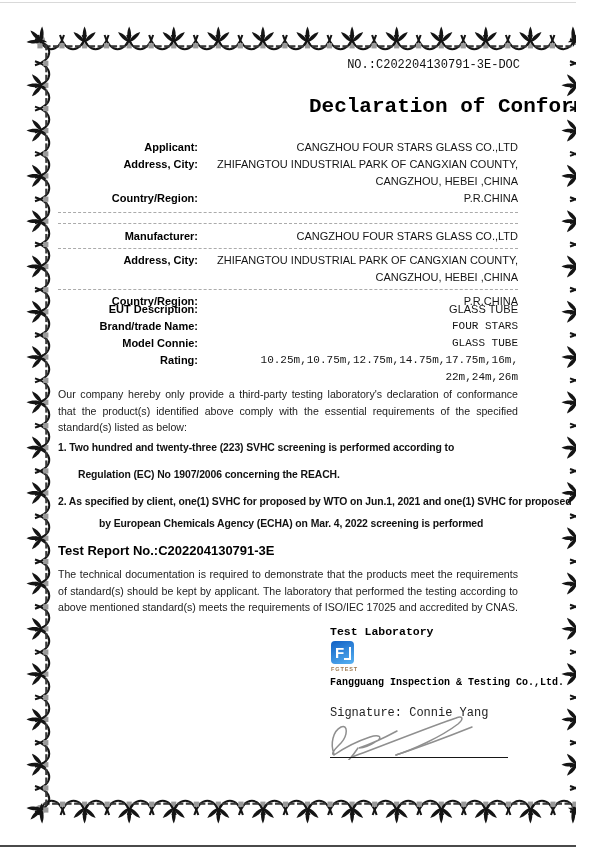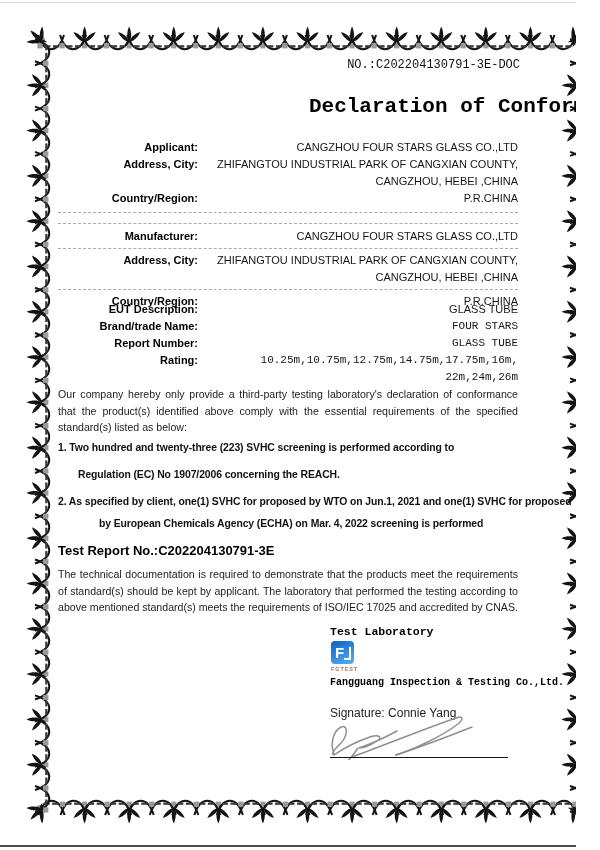--- a/index.html
+++ b/index.html
@@ -35,21 +35,21 @@
   #lab-heading{top:625px;left:330px;font-family:"Liberation Mono",monospace;font-weight:bold;font-size:11.5px;color:#000;}
   #logo{top:641px;left:331px;width:23px;height:23px;border-radius:4px;
         background:linear-gradient(155deg,var(--logo-top,#0f5fc4),var(--logo-bottom,#58b2f2));}
   .logo-letter{position:absolute;left:4px;top:2px;color:#fff;font-weight:bold;font-size:15px;
                font-family:"Liberation Sans",sans-serif;line-height:19px;}
   .logo-hook{position:absolute;right:3px;top:6px;width:5px;height:11px;
              border-right:2.5px solid #fff;border-bottom:2px solid #fff;}
   #logo-caption{top:666px;left:331px;font-size:5.5px;letter-spacing:0.9px;font-weight:bold;
                 color:var(--logo-caption,#a07a4e);}
   #company{top:677px;left:330px;font-family:"Liberation Mono",monospace;font-weight:bold;font-size:10px;color:#000;white-space:nowrap;}
-  #sig-label{top:706px;left:330px;font-family:Liberation Sans, sans-serif;font-size:12px;color:#222;text-align:right;}
+  #sig-label{top:706px;left:330px;font-family:Liberation Mono, monospace;font-size:12px;color:#222;text-align:right;}
   #squiggle{top:714px;left:300px;}
   #sig-line{top:757px;left:330px;width:178px;border-top:1.5px solid #161616;}
   #date-row{top:766px;left:332px;font-family:"Liberation Mono",monospace;font-size:12px;}
   #date-label{font-weight:bold;color:#000;}
   #date-value{margin-left:9px;color:var(--date-ink,#2d4e71);border-bottom:1.5px solid #2a2a2a;
               padding:0 26px 1px 6px;}
 </style>
 </head>
 <body>
 
@@ -246,21 +246,21 @@
   <div class="abs info" id="info3">
     <div class="irow">
       <div class="ilab">EUT Description:</div>
       <div class="ival">GLASS TUBE</div>
     </div>
     <div class="irow">
       <div class="ilab">Brand/trade Name:</div>
       <div class="ival mono">FOUR STARS</div>
     </div>
     <div class="irow">
-      <div class="ilab">Report Number:</div>
+      <div class="ilab">Model Connie:</div>
       <div class="ival mono">GLASS TUBE</div>
     </div>
     <div class="irow">
       <div class="ilab">Rating:</div>
       <div class="ival mono">10.25m,10.75m,12.75m,14.75m,17.75m,16m, 22m,24m,26m</div>
     </div>
   </div>
 
   <div class="abs para" id="intro">Our company hereby only provide a third-party testing laboratory's declaration of conformance that the product(s) identified above comply with the essential requirements of the specified standard(s) listed as below:</div>
   <div class="abs item" id="item1a">1. Two hundred and twenty-three (223) SVHC screening is performed according to</div>

